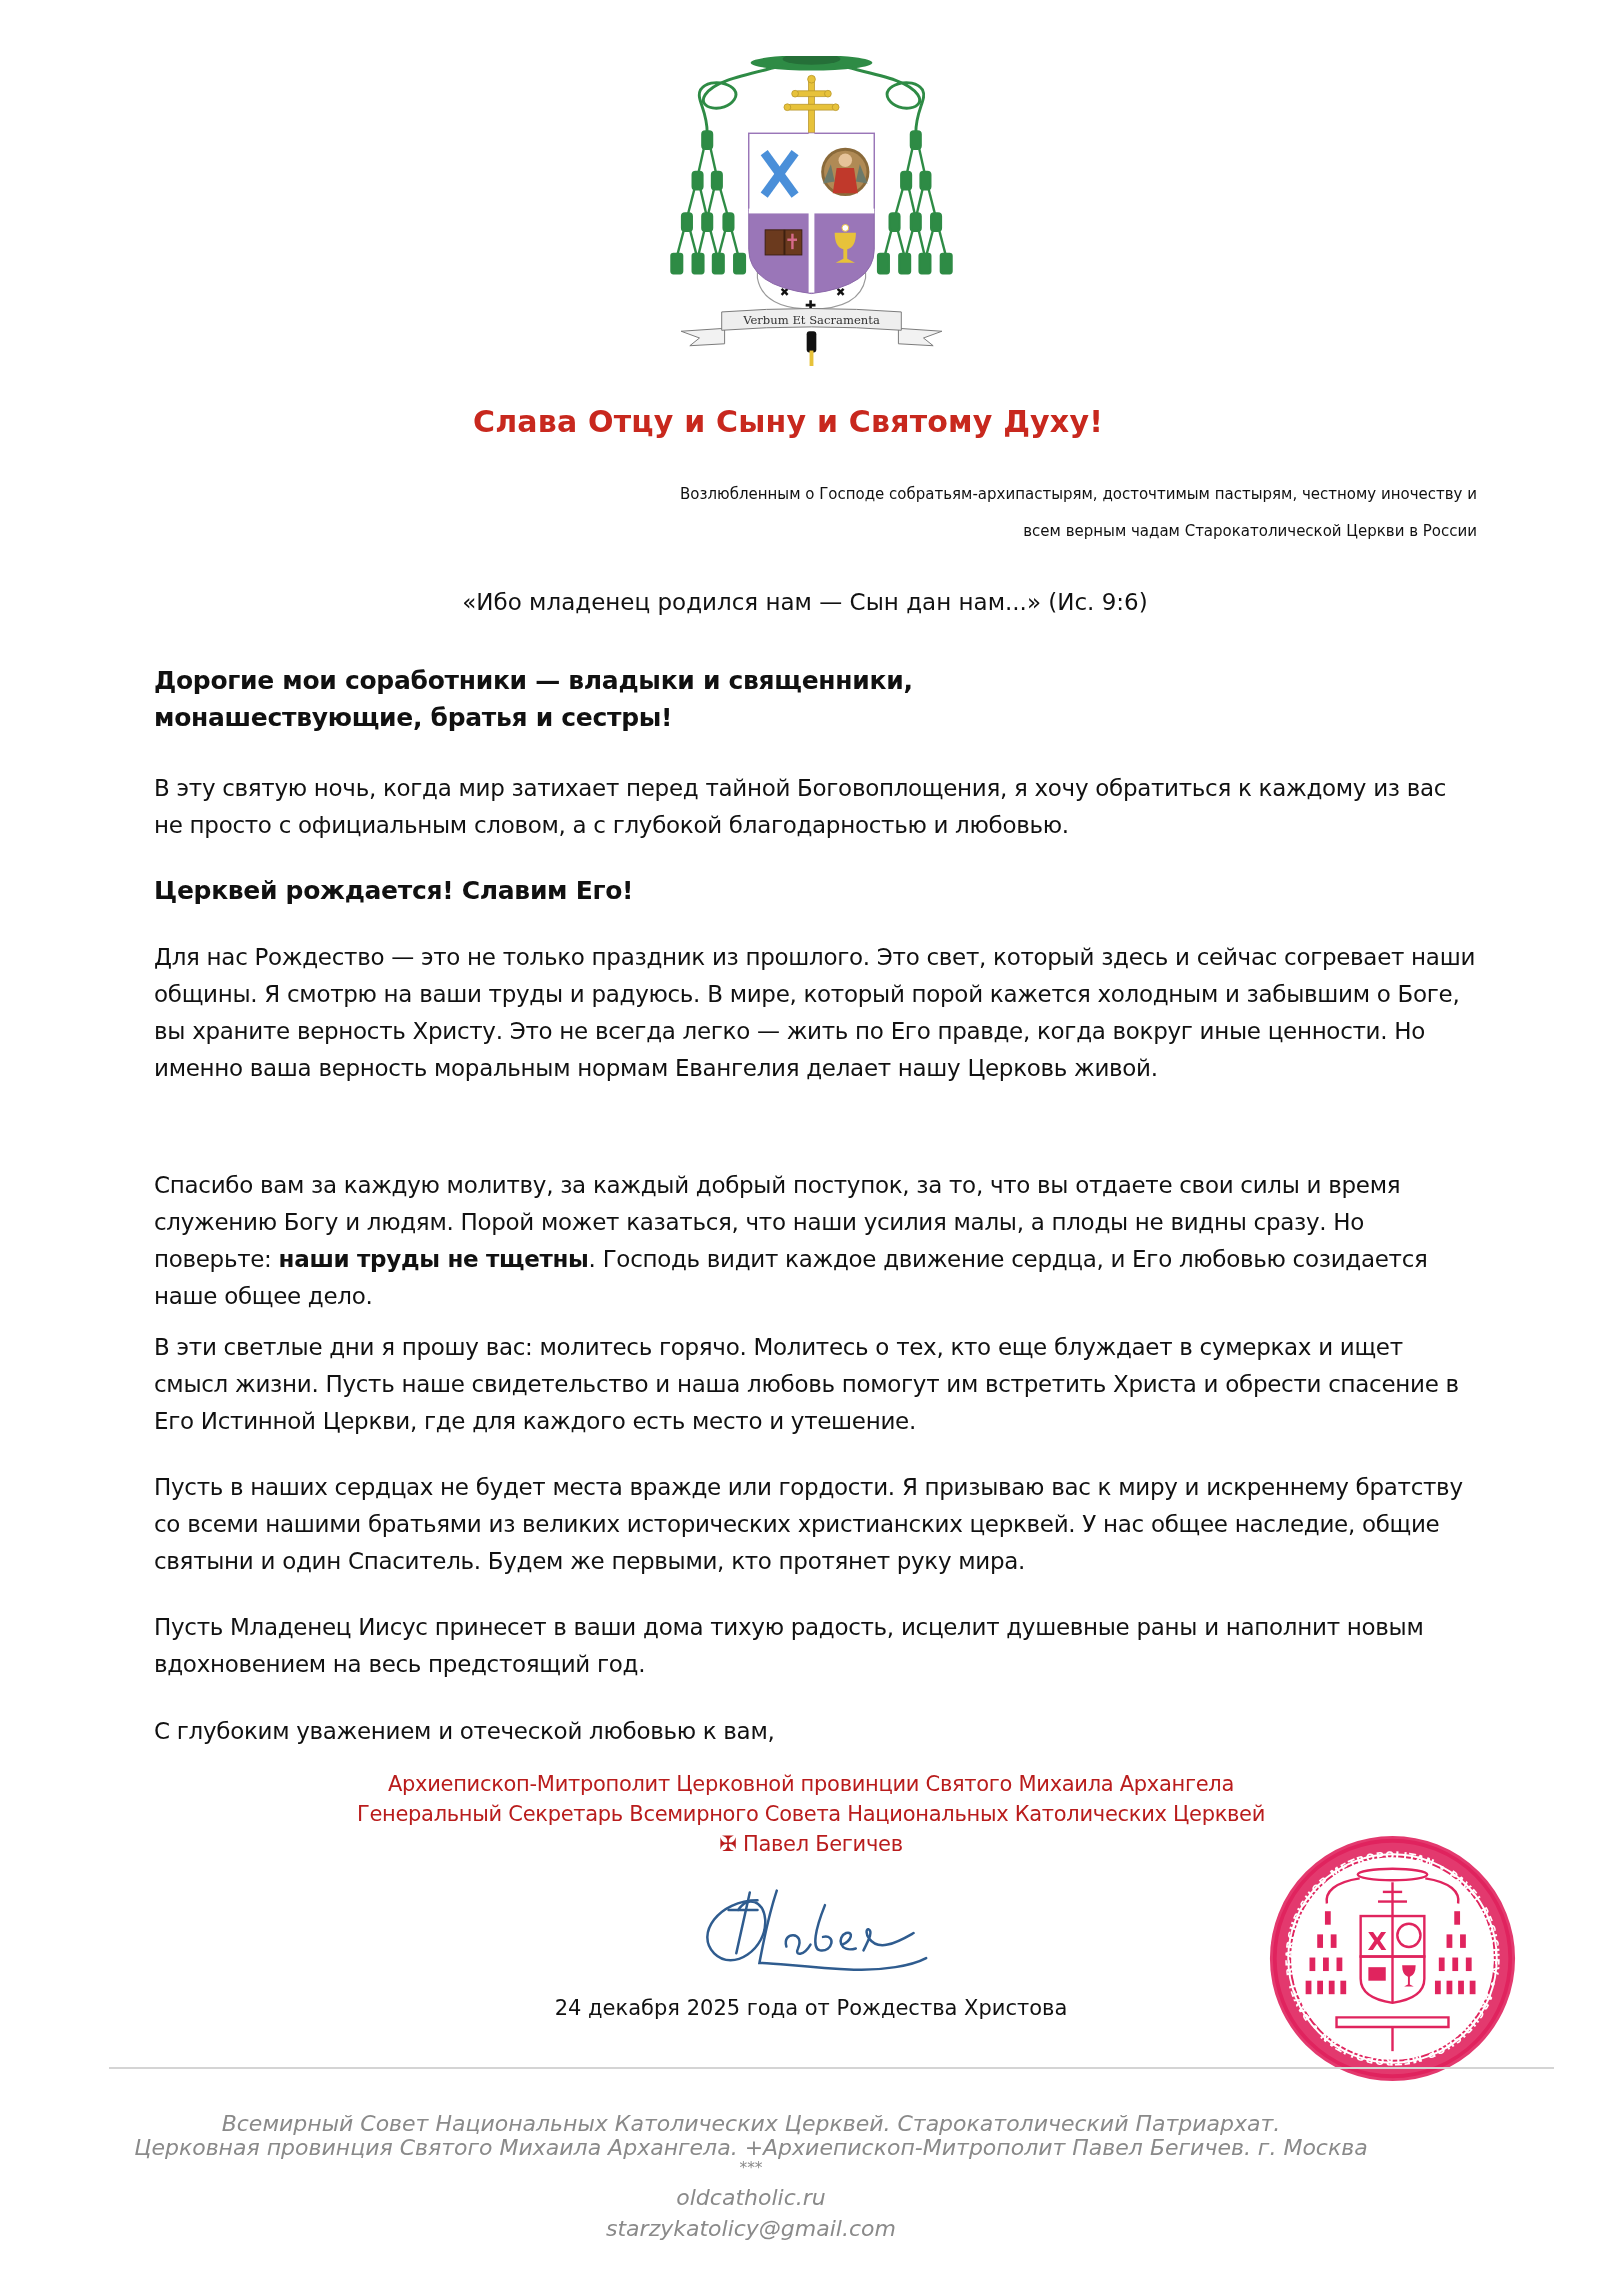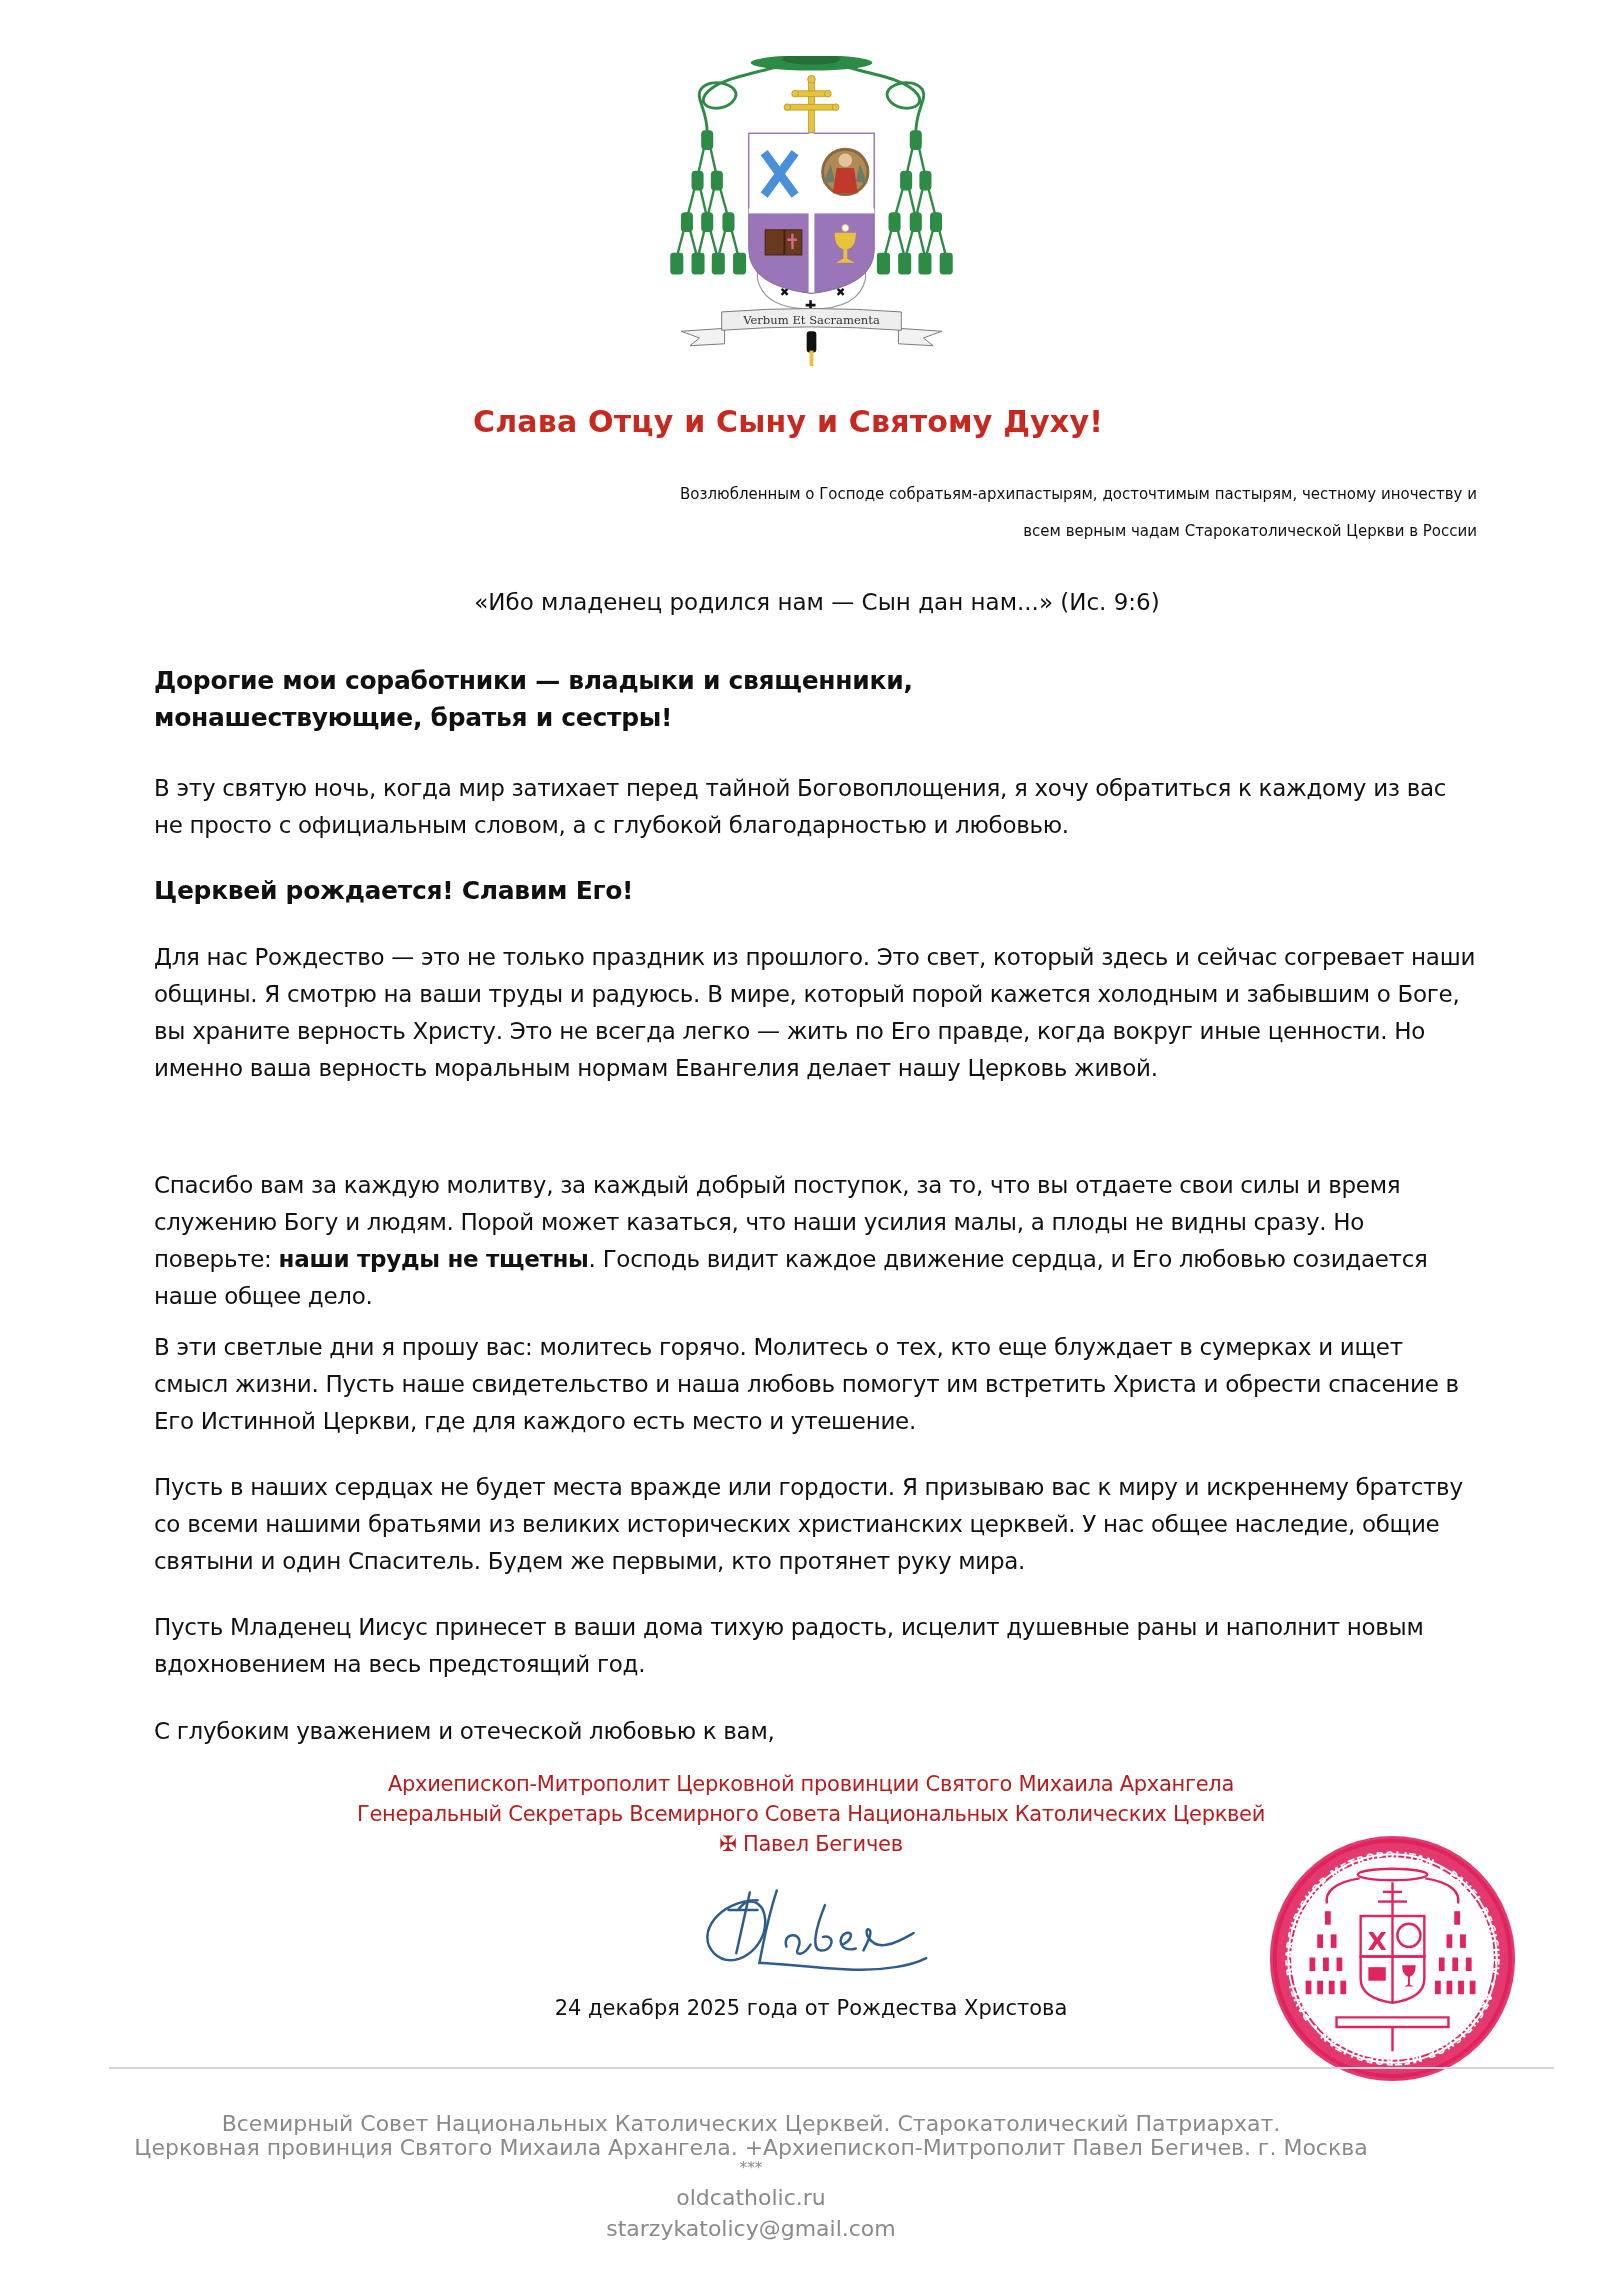--- a/index.html
+++ b/index.html
@@ -15,21 +15,21 @@
 
   .title {
     position: absolute; left: 0; width: 1576px; top: 404px; text-align: center;
     font-size: 30px; font-weight: bold; color: #c8281e; letter-spacing: 0.2px;
   }
   .address {
     position: absolute; left: 145px; width: 1332px; top: 476px; text-align: right;
     font-size: 15px; line-height: 37px; color: #111;
   }
   .epigraph {
-    position: absolute; left: 12px; width: 1610px; top: 589px; text-align: center;
+    position: absolute; left: 0; width: 1610px; top: 589px; text-align: center;
     font-size: 23px; color: #111;
   }
   .body-block {
     position: absolute; left: 154px; width: 1323px; font-size: 23px; line-height: 37px; color: #111;
     letter-spacing: -0.3px;
   }
   .body-block p { margin: 0; }
   .greeting { top: 662px; font-weight: bold; font-size: 25px; line-height: 37px; }
   .p1 { top: 770px; }
   .christ { top: 872px; font-weight: bold; font-size: 25px; }
@@ -51,21 +51,21 @@
     font-size: 21px; color: #111;
   }
   .seal { position: absolute; left: 1267px; top: 1834px; width: 251px; height: 249px; }
 
   .divider {
     position: absolute; left: 109px; width: 1445px; top: 2067px; height: 0;
     border-top: 2.9px solid #d4d4d4;
   }
   .footer {
     position: absolute; left: 0; width: 1502px; top: 2112px; text-align: center;
-    color: #8a8a8a; font-size: 22px; line-height: 24px;
+    color: #8a8a8a; font-size: 22px; line-height: 24px; font-style: italic;
   }
   .footer .stars { font-size: 15.4px; line-height: 17.4px; }
   .footer .site { margin-top: 5.8px; font-size: 22px; line-height: 29px; }
 </style>
 </head>
 <body>
 
 <div class="page">
 
   <div class="coa">

